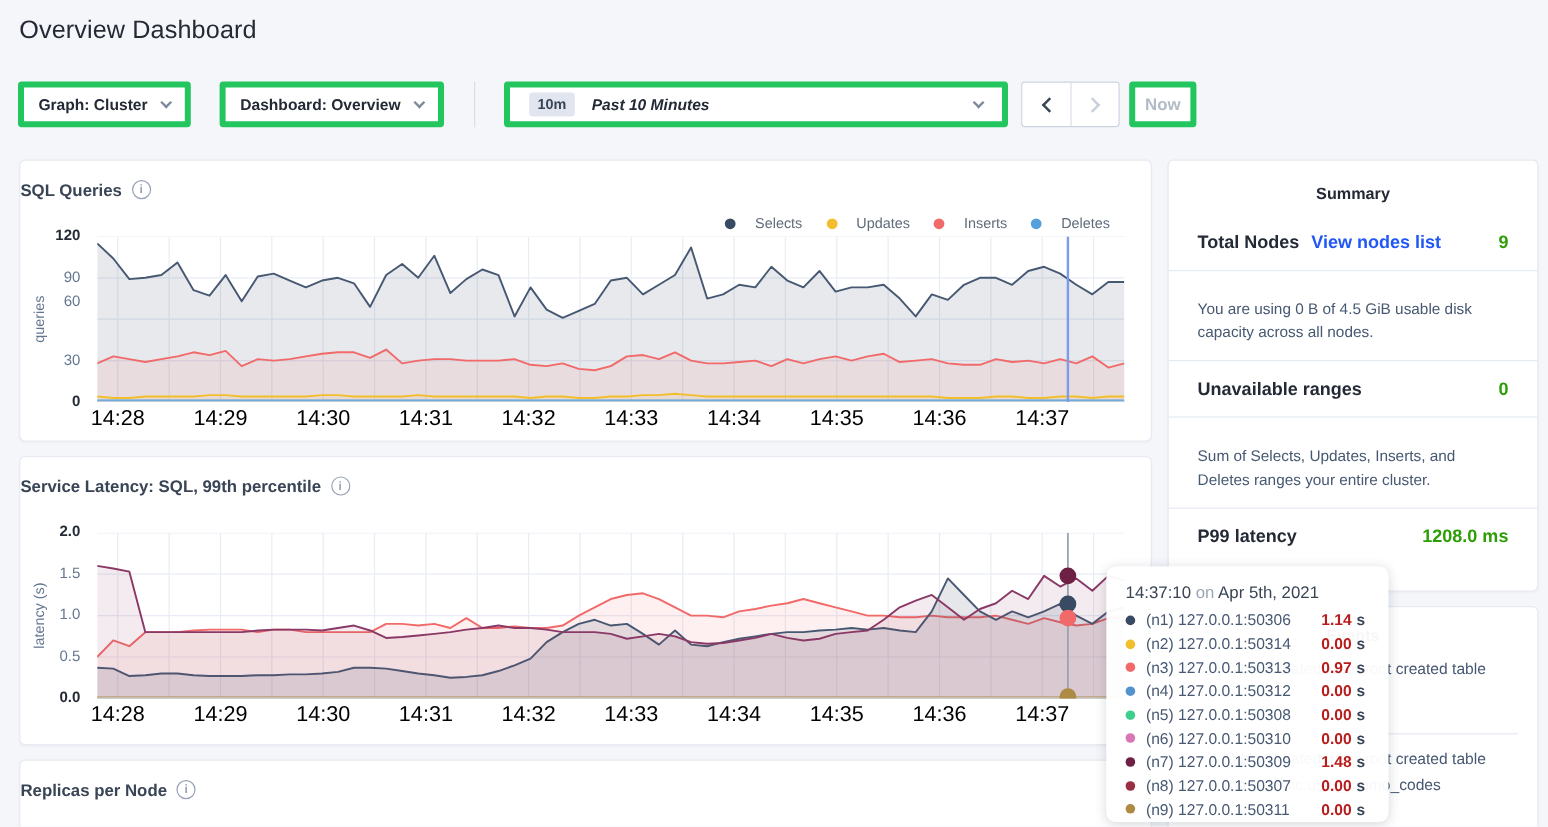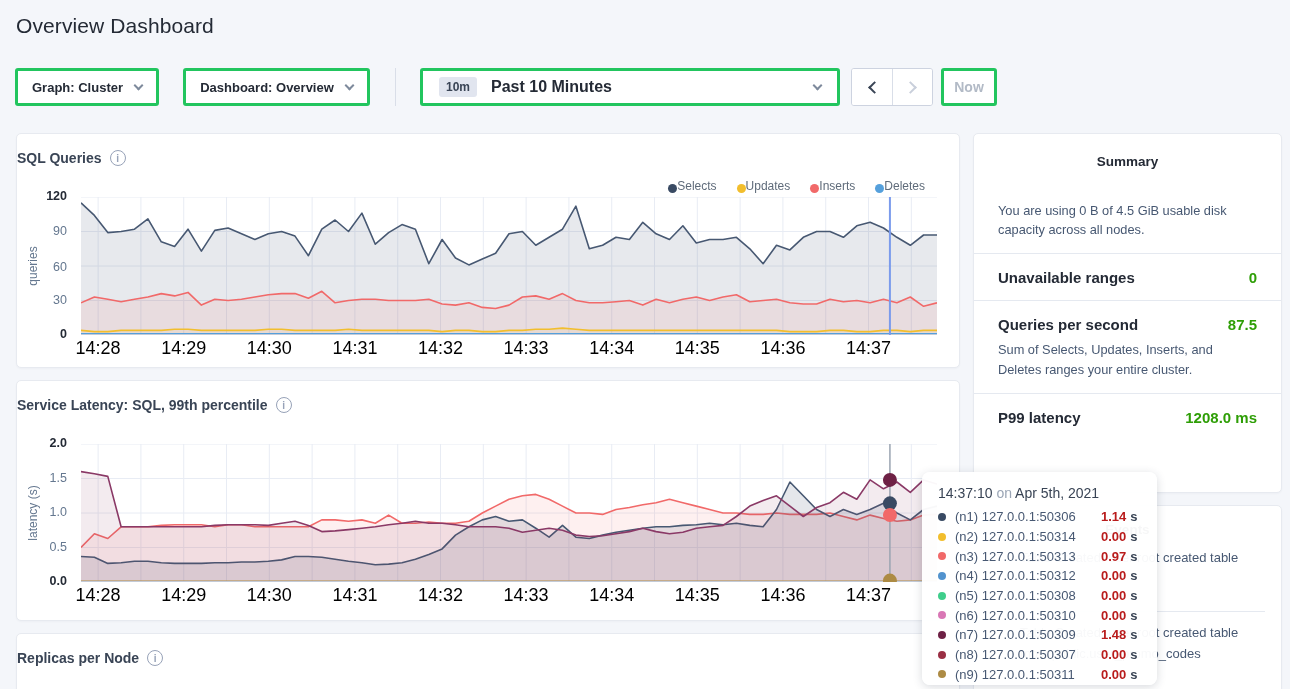--- a/index.html
+++ b/index.html
@@ -2,48 +2,48 @@
 <html><head>
 <meta charset="utf-8">
 <style>
   * { margin:0; padding:0; box-sizing:border-box; }
   html,body { background:#F4F6FA; font-family:"Liberation Sans", sans-serif; }
   .app { position:relative; width:1290px; height:689px; overflow:hidden; background:#F4F6FA; color:#242A35; }
 
   .page-title { position:absolute; left:16px; top:14px; font-size:21px; font-weight:500; color:#242A35; letter-spacing:.1px; }
 
   
-  .btn { position:absolute; top:68px; height:38px; background:#fff; border:3px solid #22c55e; border-radius:3px;
+  .btn { position:absolute; top:68px; height:38px; background:#fff; border:5px solid #22c55e; border-radius:3px;
          display:flex; align-items:center; font-size:13px; font-weight:700; color:#242A35; cursor:pointer; }
   .chev { width:7px; height:7px; border-right:2px solid #7E8A9C; border-bottom:2px solid #7E8A9C; transform:rotate(45deg); margin-top:-4px; }
   .graph-btn { left:15px; width:144px; justify-content:center; gap:12px; }
   .dash-btn { left:183px; width:187px; justify-content:center; gap:12px; }
   .toolbar-divider { position:absolute; left:395px; top:68px; width:1px; height:38px; background:#D9DEE8; }
   .time-btn { left:420px; width:420px; padding:0 16px; }
   .time-badge { background:#E1E5EF; border-radius:3px; padding:3px 7px; font-size:12px; font-weight:700; color:#394455; margin-right:14px; }
-  .time-label { font-size:16px; font-weight:700; }
+  .time-label { font-size:13px; font-weight:700;font-style:italic; }
   .time-btn .chev { margin-left:auto; }
   .arrow-group { position:absolute; left:851px; top:68px; height:38px; display:flex; background:#fff; border:1px solid #CDD3E0; border-radius:3px; overflow:hidden; }
   .arrow-btn { width:40px; height:100%; display:flex; align-items:center; justify-content:center; cursor:pointer; background:#fff; border:0; }
   .arrow-btn + .arrow-btn { border-left:1px solid #D9DEE8; }
   .chev-left { width:9px; height:9px; border-left:2.5px solid #394455; border-bottom:2.5px solid #394455; transform:rotate(45deg); margin-left:4px; }
   .chev-right { width:9px; height:9px; border-right:2.5px solid #C9CFDB; border-top:2.5px solid #C9CFDB; transform:rotate(45deg); margin-right:4px; }
   .now-btn { left:941px; width:56px; justify-content:center; color:#B2BAC6; font-size:14px; cursor:default; }
 
   
   .panel { position:absolute; background:#fff; border:1px solid #E7EAF0; border-radius:5px; box-shadow:0 1px 2px rgba(30,40,60,.03); overflow:hidden; }
   .chart-panel-1 { left:16px; top:133px; width:944px; height:235px; }
   .chart-panel-2 { left:16px; top:380px; width:944px; height:241px; }
   .chart-panel-3 { left:16px; top:633px; width:944px; height:120px; }
   .chart-title-row { display:flex; align-items:center; gap:8px; padding-top:16px; }
   .chart-title { font-size:14px; font-weight:700; color:#394455; }
   .info-icon { width:16px; height:16px; border:1.5px solid #97A2B8; border-radius:50%; color:#97A2B8; font-size:10px; font-weight:700;
                display:flex; align-items:center; justify-content:center; font-style:normal; cursor:pointer; }
   .legend { position:absolute; right:34px; top:45px; display:flex; gap:20px; }
-  .legend-item { display:flex; align-items:flex-end; gap:0; font-size:12px; color:#5F6B7A; }
+  .legend-item { display:flex; align-items:center; gap:16px; font-size:12px; color:#5F6B7A; }
   .legend-dot { width:9px; height:9px; border-radius:50%; }
 
   .plot { position:absolute; left:64px; top:63px; width:856px; height:138px; }
   .ylabels { position:absolute; left:0; top:63px; width:58px; height:138px; }
   .ylabels span { position:absolute; right:8px; font-size:12.5px; color:#64778F; }
   .ylabels span.bold { font-weight:700; color:#242A35; }
   .xlabels { position:absolute; left:64px; top:204px; width:856px; height:16px; }
   .xlabels span { position:absolute; transform:translateX(-50%); font-size:18px; color:#000000; }
   .axis-label { position:absolute; left:2px; top:63px; height:138px; width:28px; display:flex; align-items:center; justify-content:center; }
   .axis-label span { transform:rotate(-90deg); white-space:nowrap; font-size:12px; color:#64778F; }
@@ -131,21 +131,21 @@
           <span class="legend-dot" style="background: rgb(85, 160, 220);"></span>
           <span>Deletes</span>
         </span>
       </div>
     <div class="axis-label">
         <span>queries</span>
       </div>
     <div class="ylabels">
         <span class="bold" style="top: 130px;">0</span>
         <span style="top: 95.5px;">30</span>
-        <span style="top: 63px;">60</span>
+        <span style="top: 47px;">60</span>
         <span style="top: 26.5px;">90</span>
         <span class="bold" style="top: -8px;">120</span>
       </div>
     <div class="plot"><svg width="856" height="138">
           <line x1="17.12" x2="17.12" y1="0" y2="138" stroke="#E8ECF4"></line>
           <line x1="59.92000000000001" x2="59.92000000000001" y1="0" y2="138" stroke="#E8ECF4"></line>
           <line x1="102.72" x2="102.72" y1="0" y2="138" stroke="#E8ECF4"></line>
           <line x1="145.52" x2="145.52" y1="0" y2="138" stroke="#E8ECF4"></line>
           <line x1="188.32" x2="188.32" y1="0" y2="138" stroke="#E8ECF4"></line>
           <line x1="231.12" x2="231.12" y1="0" y2="138" stroke="#E8ECF4"></line>
@@ -265,33 +265,36 @@
     <div class="chart-title-row">
       <span class="chart-title">Replicas per Node</span>
       <span class="info-icon">i</span>
     </div>
   </div>
 
   <div class="panel summary-panel">
     <div class="summary-title">Summary</div>
     <div class="summary-items">
         <div class="summary-item">
+          <div class="si-row">
+            <span class="si-label">Total Nodes</span>
+            <span class="si-link">View nodes list</span>
+            <span class="si-value">9</span>
+          </div>
+        </div>
+        <div class="summary-item">
           <div class="si-sub">You are using 0 B of 4.5 GiB usable disk capacity across all nodes.</div>
         </div>
         <div class="summary-item">
           <div class="si-row">
             <span class="si-label">Unavailable ranges</span>
             <span class="si-value">0</span>
           </div>
         </div>
         <div class="summary-item">
-          <div class="si-row">
-            <span class="si-label">Queries per second</span>
-            <span class="si-value">87.5</span>
-          </div>
           <div class="si-sub">Sum of Selects, Updates, Inserts, and Deletes ranges your entire cluster.</div>
         </div>
         <div class="summary-item">
           <div class="si-row">
             <span class="si-label">P99 latency</span>
             <span class="si-value">1208.0 ms</span>
           </div>
         </div>
       </div>
   </div>

